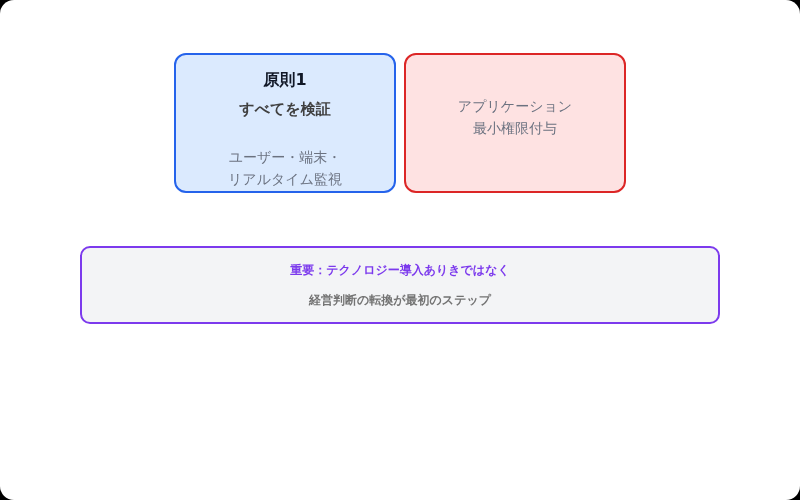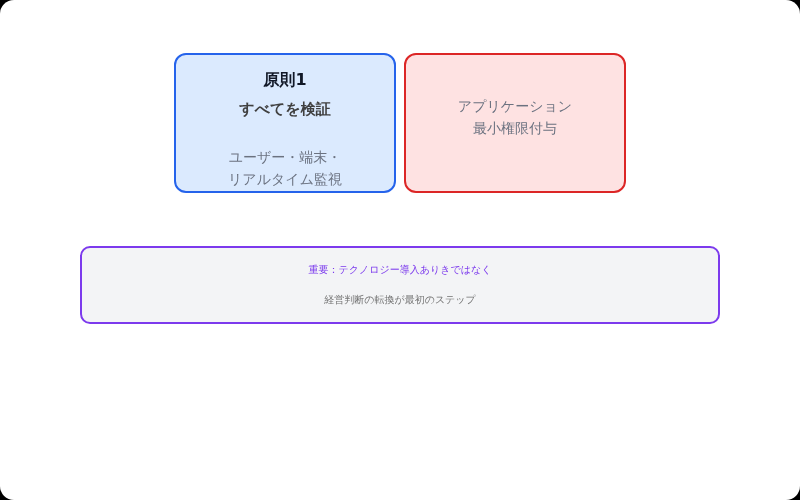--- a/index.html
+++ b/index.html
@@ -64,22 +64,22 @@
     border: 2px solid #7c3aed;
     border-radius: 10px;
     background: #f3f4f6;
     display: flex;
     flex-direction: column;
     justify-content: center;
     align-items: center;
     text-align: center;
   }
   .note-line {
-    font-size: 10px;
-    font-weight: 400;
+    font-size: 12px;
+    font-weight: 700;
     color: #7c3aed;
     line-height: 30px;
   }
 </style>
 </head>
 <body>
 
 <div class="canvas">
 
 

